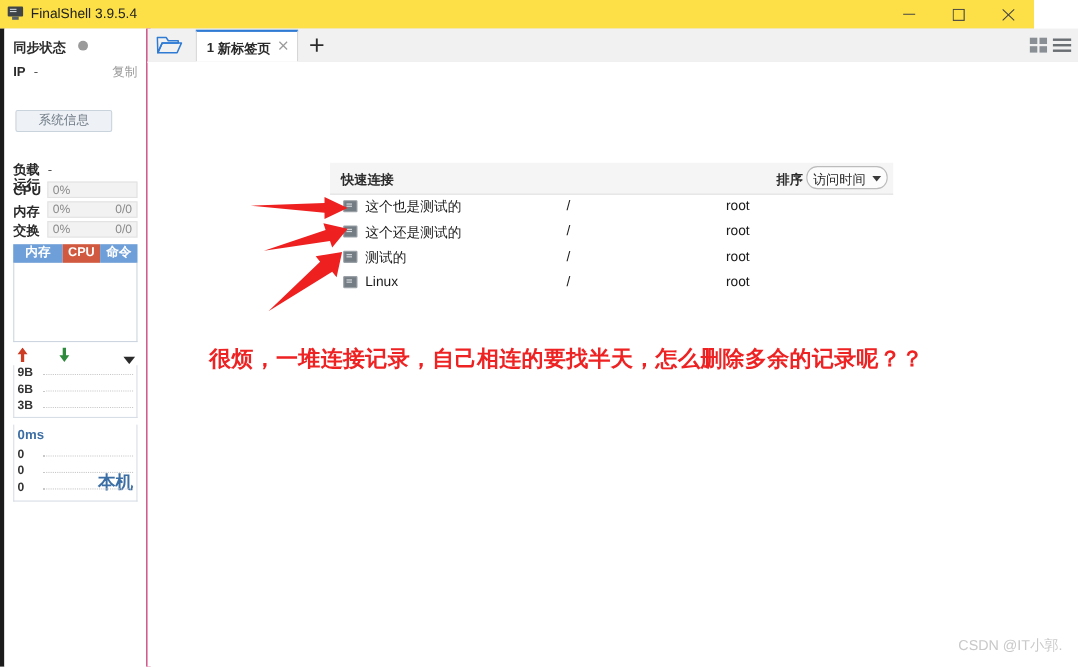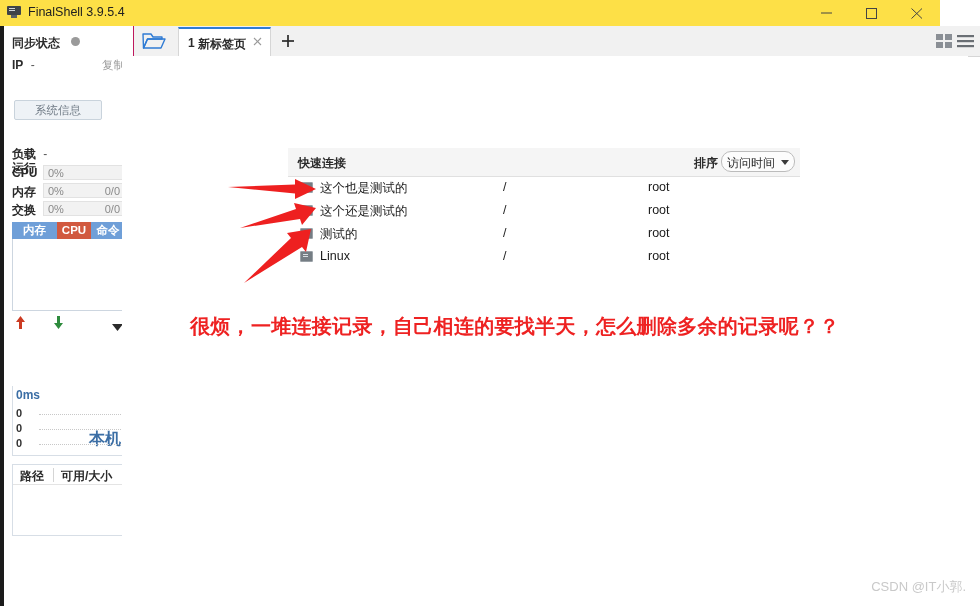--- a/index.html
+++ b/index.html
@@ -355,21 +355,21 @@
   #menu-btn {
     position: absolute;
     right: 6px; top: 8px;
     width: 17px; height: 14px;
     cursor: pointer;
   }
 
   
   #content {
     position: absolute;
-    left: 122px; top: 56px;
+    left: 134px; top: 56px;
     width: 846px; height: 550px;
     background: #ffffff;
   }
 
   #qc-panel {
     position: absolute;
     left: 166px; top: 92px;
     width: 512px;
   }
   #qc-header {
@@ -579,39 +579,40 @@
           <path d="M5.5 13 L10 7 L7 7 L7 0 L4 0 L4 7 L1 7 Z" fill="#2e8b3d"></path>
         </svg>
     </span>
     <span id="net-menu">
       <svg width="11" height="7" viewBox="0 0 11 7">
           <path d="M0 0 L11 0 L5.5 7 Z" fill="#2b2b2b"></path>
         </svg>
     </span>
   </div>
 
+  <div id="net-graph">
+    <span class="glab" style="top:1px;">9B</span>
+    <span class="gl" style="top:8px;"></span>
+    <span class="glab" style="top:16px;">6B</span>
+    <span class="gl" style="top:23px;"></span>
+    <span class="glab" style="top:31px;">3B</span>
+    <span class="gl" style="top:38px;"></span>
+  </div>
 
   <div id="ping-graph">
     <span id="ping-label">0ms</span>
     <span id="host-label">本机</span>
     <span class="glab" style="top:21px;">0</span>
     <span class="gl" style="top:28px;"></span>
     <span class="glab" style="top:36px;">0</span>
     <span class="gl" style="top:43px;"></span>
     <span class="glab" style="top:51px;">0</span>
     <span class="gl" style="top:58px;"></span>
   </div>
 
-  <div id="file-panel">
-    <div id="file-header">
-      <span id="fh-path">路径</span>
-      <span id="fh-sep"></span>
-      <span id="fh-size">可用/大小</span>
-    </div>
-  </div>
 </div>
 
 <div id="tabbar">
   <div id="folder-btn">
     <svg width="24" height="20" viewBox="0 0 24 20">
       <path d="M1 3 L9 3 L11 6 L20 6 L20 8 L5.5 8 L1.5 17 Z" fill="none" stroke="#2f7bd4" stroke-width="1.4" stroke-linejoin="round"></path>
       <path d="M5.5 8 L23 8 L19 17 L1.5 17 Z" fill="none" stroke="#2f7bd4" stroke-width="1.4" stroke-linejoin="round"></path>
     </svg>
   </div>
 

